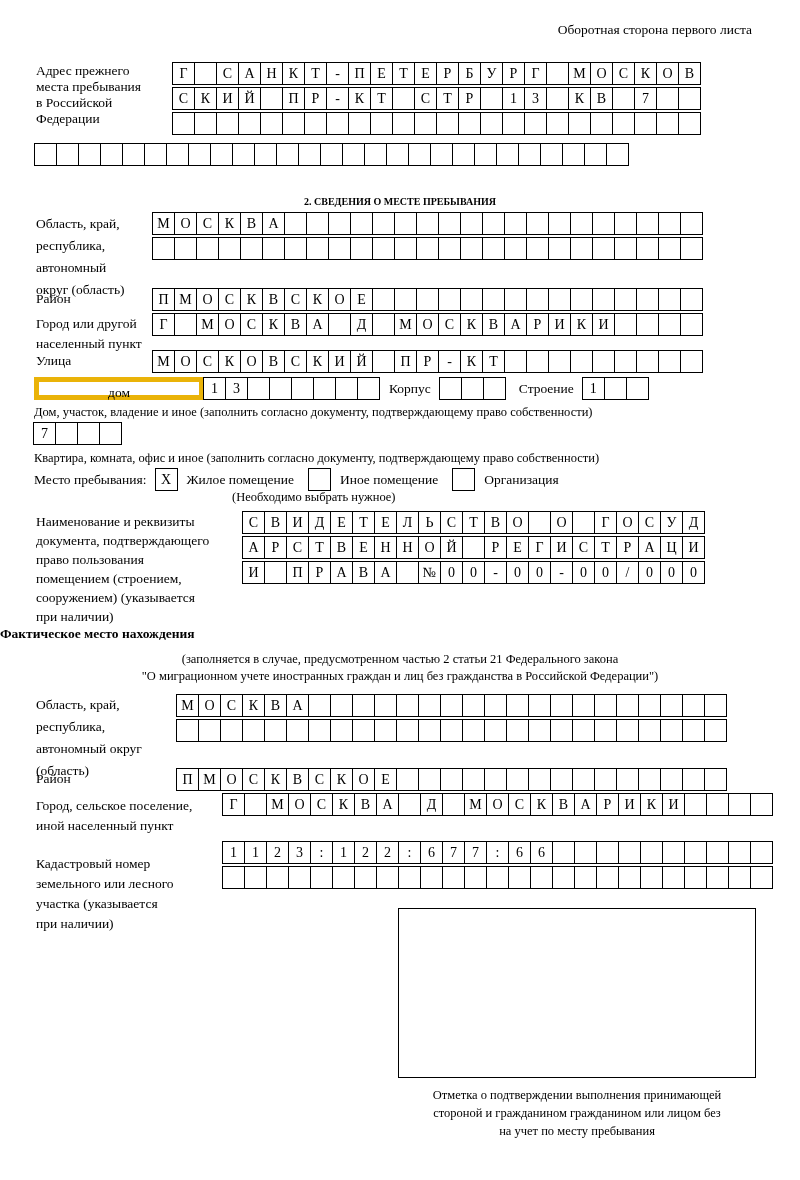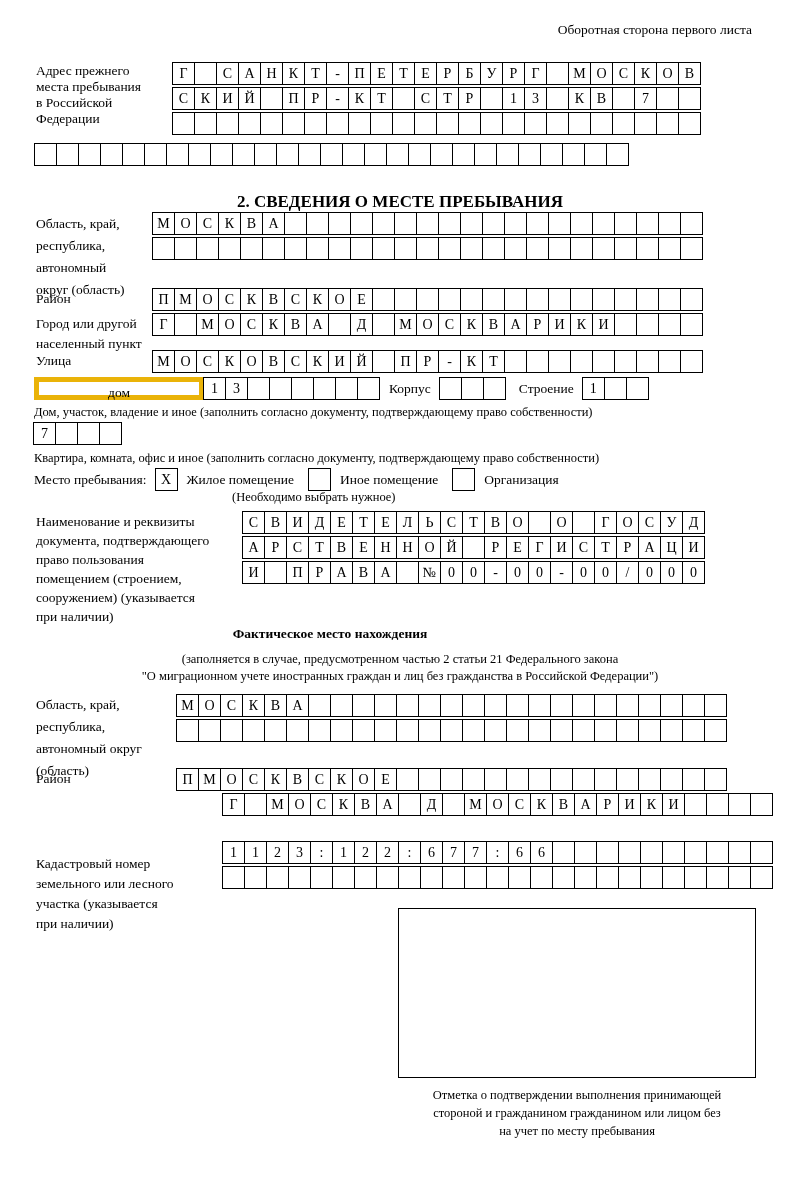--- a/index.html
+++ b/index.html
@@ -48,21 +48,21 @@
     line-height:21px;
   }
 
   .note{font-size:12.5px;}
 
   .bigbox{
     border:1px solid #000;
     box-sizing:border-box;
   }
 
-  .sec-title{font-weight:bold;font-size:17px;}
+  .sec-title{font-weight:bold;font-size:10px;}
 </style>
 </head>
 <body>
 
 <div class="page">
 
   <div class="hdr-right">Оборотная сторона первого листа</div>
 
   <div class="label-left" style="left:36px;top:63px;">
     <div>Адрес прежнего</div>
@@ -490,21 +490,21 @@
         <div class="cell">0</div>
         <div class="cell">0</div>
         <div class="cell">/</div>
         <div class="cell">0</div>
         <div class="cell">0</div>
         <div class="cell">0</div>
       </div>
       <div class="rowgap"></div>
     </div>
 
-  <div class="label-left bold" style="left:0;top:626px;width:660px;text-align:center;font-size:13.5px;">Фактическое место нахождения</div>
+  <div class="label-left bold" style="left:0;top:626px;width:660px;text-align:left;font-size:13.5px;">Фактическое место нахождения</div>
   <div class="label-left note" style="left:0;top:651px;width:800px;text-align:center;">(заполняется в случае, предусмотренном частью 2 статьи 21 Федерального закона</div>
   <div class="label-left note" style="left:0;top:668px;width:800px;text-align:center;">"О миграционном учете иностранных граждан и лиц без гражданства в Российской Федерации")</div>
 
   <div class="label-left" style="left:36px;top:694px;">
     <div style="line-height:22px">Область, край,</div>
     <div style="line-height:22px">республика,</div>
     <div style="line-height:22px">автономный округ</div>
     <div style="line-height:22px">(область)</div>
   </div>
   <div class="block" id="s3-region" style="left:176px;top:694px;">
@@ -591,20 +591,24 @@
         <div class="cell"></div>
         <div class="cell"></div>
         <div class="cell"></div>
         <div class="cell"></div>
         <div class="cell"></div>
         <div class="cell"></div>
       </div>
       <div class="rowgap"></div>
     </div>
 
+  <div class="label-left" style="left:36px;top:796px;">
+    <div style="line-height:20px">Город, сельское поселение,</div>
+    <div style="line-height:20px">иной населенный пункт</div>
+  </div>
   <div class="block" id="s3-city" style="left:222px;top:793px;">
       <div class="row">
         <div class="cell">Г</div>
         <div class="cell"></div>
         <div class="cell">М</div>
         <div class="cell">О</div>
         <div class="cell">С</div>
         <div class="cell">К</div>
         <div class="cell">В</div>
         <div class="cell">А</div>

